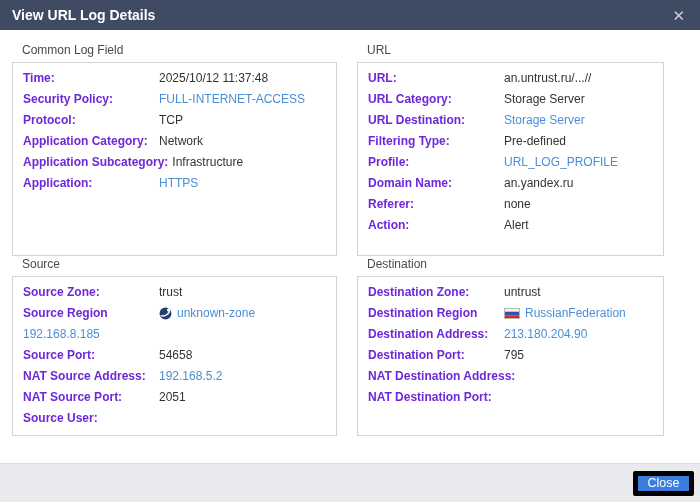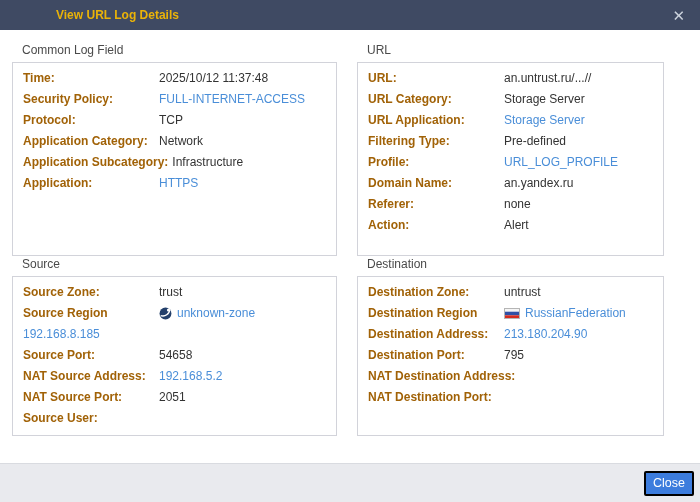--- a/index.html
+++ b/index.html
@@ -13,21 +13,21 @@
     box-shadow:0 2px 10px rgba(0,0,0,.35);
     font-size:12px; color:#333;
   }
 
   .titlebar {
     height:30px; flex:0 0 30px;
     background:#3f4a63;
     display:flex; align-items:center; justify-content:space-between;
     padding:0 12px;
   }
-  .titlebar .title { color:#eab308; font-weight:bold; font-size:12px;margin-left:44px; }
+  .titlebar .title { color:#ffffff; font-weight:bold; font-size:14px; }
   .titlebar .x {
     color:#ccd3dd; font-size:15px; line-height:1;
     cursor:pointer; padding:2px 3px;
   }
 
   .body { flex:1 1 auto; padding:12px 36px 0 12px; background:#fff; }
 
   .grid {
     display:grid;
     grid-template-columns:325px 307px;
@@ -44,36 +44,36 @@
   .box {
     border:1px solid #d2d3da;
     padding:5px 0 0 10px;
     background:#fff;
     overflow:hidden;
   }
   .box.tall { height:194px; }
   .box.short { height:160px; }
 
   .row { height:21px; line-height:21px; display:flex; white-space:nowrap; }
-  .lab { font-weight:bold; color:#a16207; min-width:136px; padding-right:4px; flex-shrink:0; }
+  .lab { font-weight:bold; color:#6d28d9; min-width:136px; padding-right:4px; flex-shrink:0; }
   .val { color:#333333; display:flex; align-items:center; }
   .val.link { color:#4a8ed8; cursor:pointer; }
   .val .icn { display:inline-flex; align-items:center; margin-right:5px; }
 
   .footer {
     flex:0 0 39px;
     background:#e9eaee;
     border-top:1px solid #d9dbe0;
     display:flex; align-items:center; justify-content:flex-end;
     padding-right:6px;
   }
   .btn-close {
-    width:50px; height:25px;
+    width:61px; height:25px;
     background:#3c7cdd; color:#ffffff;
-    border:2px solid #000000; border-radius:2px;
+    border:5px solid #000000; border-radius:2px;
     font-family:inherit; font-size:12.5px;
     cursor:pointer;
   }
 </style>
 </head>
 <body>
 
 <div class="dialog">
 
   <div class="titlebar">
@@ -119,21 +119,21 @@
         <div class="box tall">
             <div class="row">
               <span class="lab">URL:</span>
               <span class="val">an.untrust.ru/...//</span>
             </div>
             <div class="row">
               <span class="lab">URL Category:</span>
               <span class="val">Storage Server</span>
             </div>
             <div class="row">
-              <span class="lab">URL Application:</span>
+              <span class="lab">URL Destination:</span>
               <span class="val link">Storage Server</span>
             </div>
             <div class="row">
               <span class="lab">Filtering Type:</span>
               <span class="val">Pre-defined</span>
             </div>
             <div class="row">
               <span class="lab">Profile:</span>
               <span class="val link">URL_LOG_PROFILE</span>
             </div>

